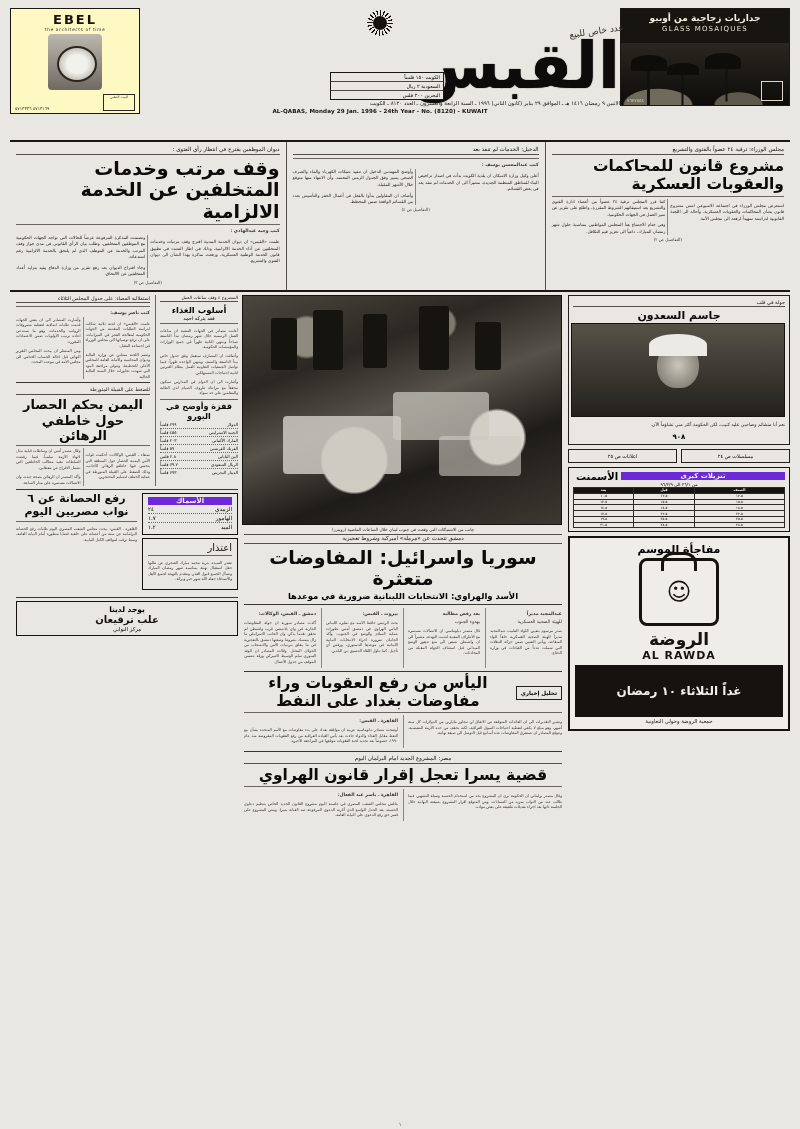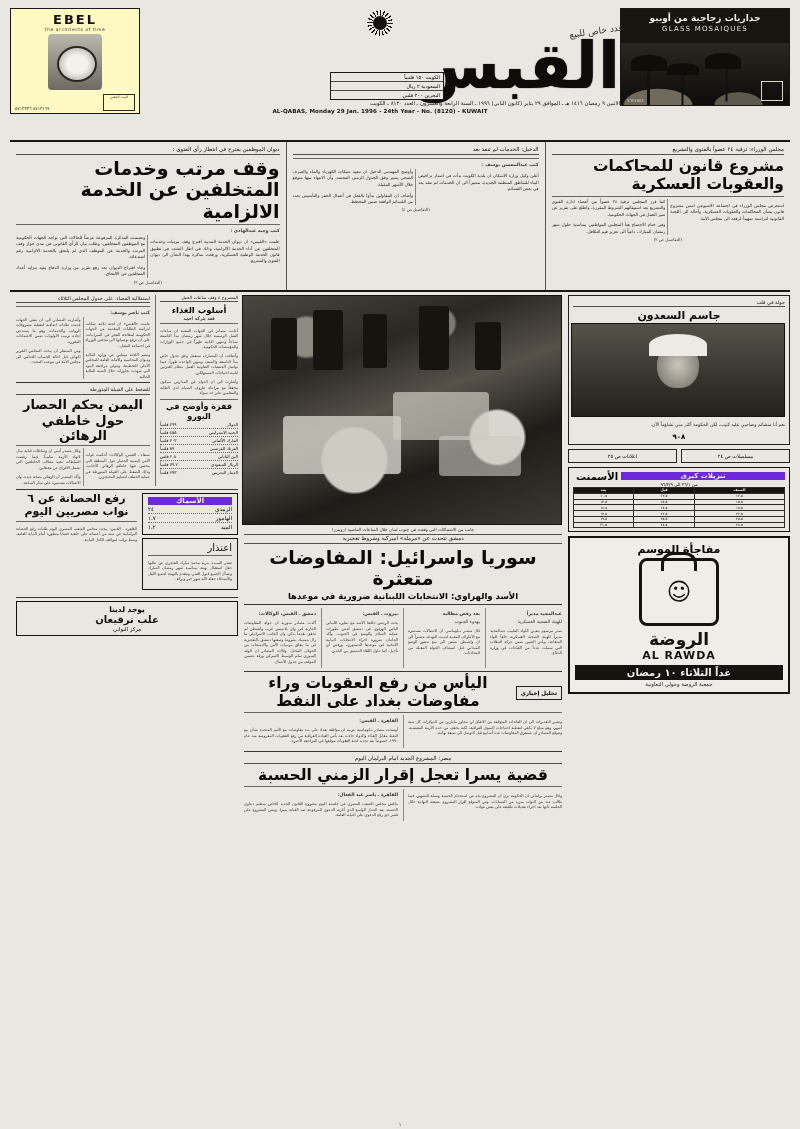--- a/index.html
+++ b/index.html
@@ -215,22 +215,22 @@
   .rawda-logo:before{
     content:"";position:absolute;left:50%;top:-9px;transform:translateX(-50%);
     width:30px;height:16px;border:3px solid #15120f;border-bottom:0;
     border-radius:12px 12px 0 0;
   }
   .face{position:absolute;left:50%;top:50%;transform:translate(-50%,-50%);
         font-size:24px;color:#15120f;line-height:1;}
   .rawda-ar{font-size:17px;font-weight:bold;color:#15120f;}
   .rawda-en{font-size:11px;font-weight:bold;letter-spacing:1px;direction:ltr;color:#15120f;}
   .rawda-sub{font-size:5.4px;color:#15120f;margin-top:1px;}
-  .rawda-band{background:#15120f;color:#f1efe9;font-size:10px;font-weight:bold;
-              padding:2px 0;margin-top:3px;}
+  .rawda-band{background:#15120f;color:#f1efe9;font-size:12px;font-weight:bold;
+              padding:19px 0;margin-top:3px;}
   
   .tbl{width:100%;border-collapse:collapse;font-size:3.6px;}
   .tbl th,.tbl td{border:.5px solid #2e2b26;padding:.4px 1px;text-align:center;}
   .tbl th{background:#15120f;color:#f1efe9;}
   .blkhdr{background:#6d28d9;color:#f3f1eb;font-size:7px;font-weight:bold;
           padding:0 4px;text-align:center;}
   .fishbox{border:1.6px solid #15120f;padding:3px 5px;margin-bottom:4px;}
   .fish-row{display:flex;justify-content:space-between;font-size:5.6px;
             border-bottom:.5px dotted #6b665f;padding:1px 0;}
   .apol{border:1.6px solid #15120f;padding:3px 5px;margin-bottom:4px;}
@@ -454,21 +454,21 @@
             <div class="byline">القاهرة ـ القبس:</div>
             <p class="micro">أوضحت مصادر دبلوماسية عربية ان موافقة بغداد على بدء مفاوضات مع الأمم المتحدة بشأن بيع النفط مقابل الغذاء والدواء جاءت بعد يأس القيادة العراقية من رفع العقوبات المفروضة منذ عام ١٩٩٠، خصوصاً بعد تجديد لجنة العقوبات موقفها في المراجعة الأخيرة.</p>
           </div>
         </div>
       </div>
 
       <hr class="rule">
 
       <div>
         <div class="kicker" style="text-align:center;">مصر: المشروع الجديد امام البرلمان اليوم</div>
-        <div class="hl-md ctr">قضية يسرا تعجل إقرار الزمني الحسبة</div>
+        <div class="hl-md ctr">قضية يسرا تعجل إقرار قانون الهراوي</div>
         <hr class="thin">
         <div style="display:flex;gap:5px;">
           <div style="flex:1;border-left:.5px solid #8b857c;padding-left:4px;">
             <p class="micro">وقال مصدر برلماني ان الحكومة ترى ان المشروع يحد من استخدام الحسبة وسيلة للتشهير، فيما طالب عدد من النواب بمزيد من الضمانات. ومن المتوقع اقرار المشروع بصيغته النهائية خلال الجلسة ذاتها بعد اجراء تعديلات طفيفة على بعض مواده.</p>
           </div>
           <div style="flex:1;">
             <div class="byline">القاهرة ـ ياسر عبد الفعال:</div>
             <p class="micro">يناقش مجلس الشعب المصري في جلسته اليوم مشروع القانون الجديد الخاص بتنظيم دعاوى الحسبة، بعد الجدل الواسع الذي أثارته الدعوى المرفوعة ضد الفنانة يسرا. وينص المشروع على قصر حق رفع الدعوى على النيابة العامة.</p>
           </div>
         </div>

